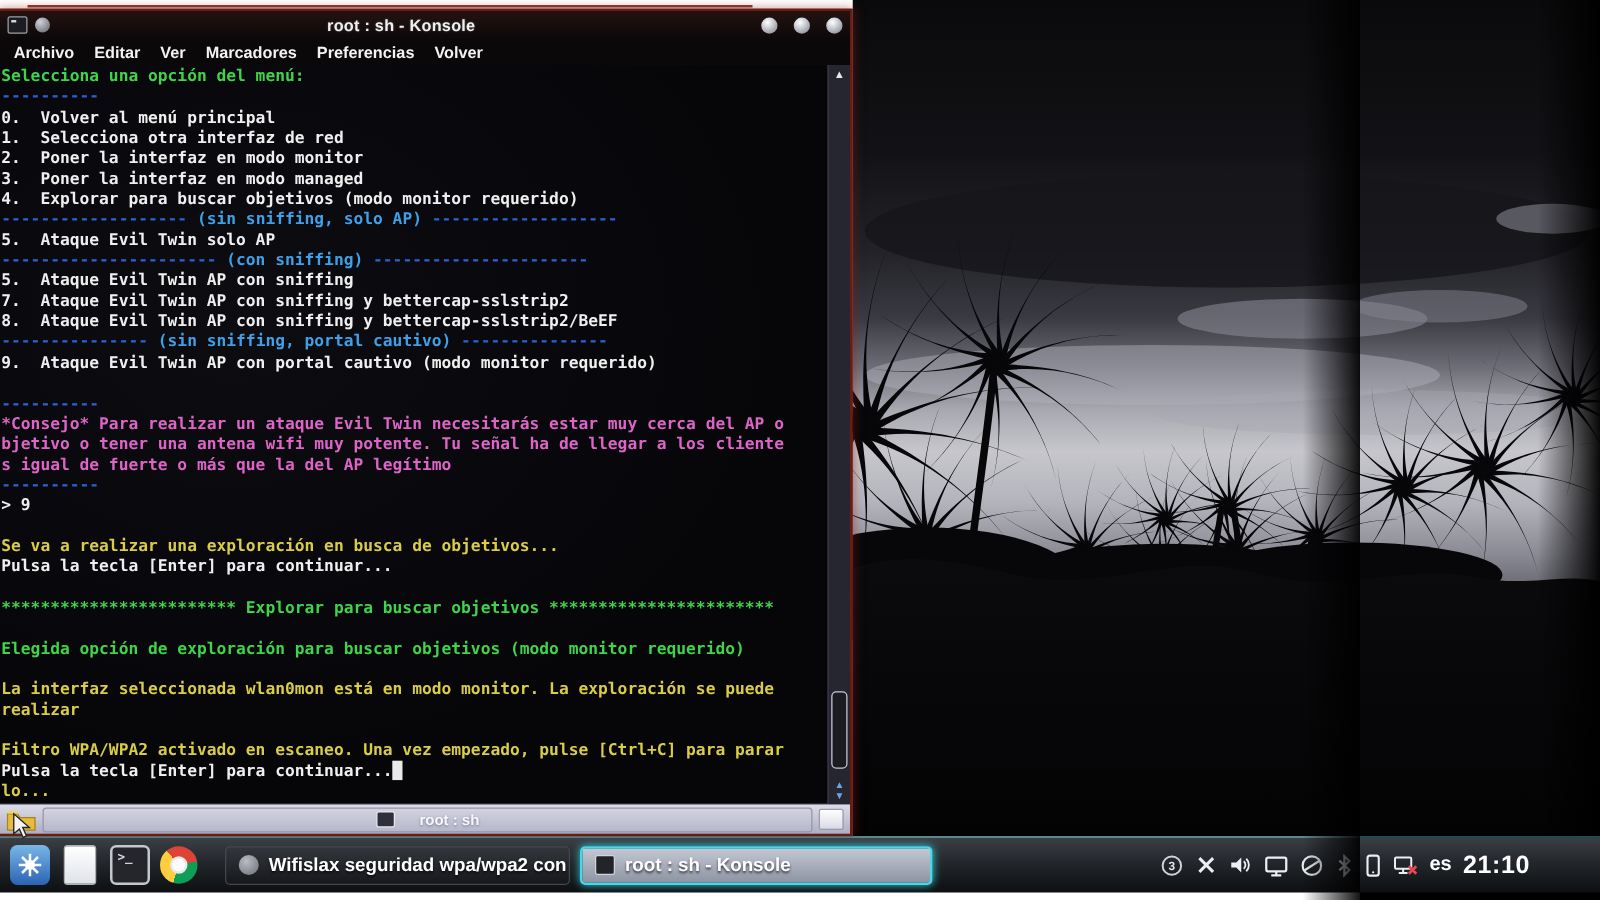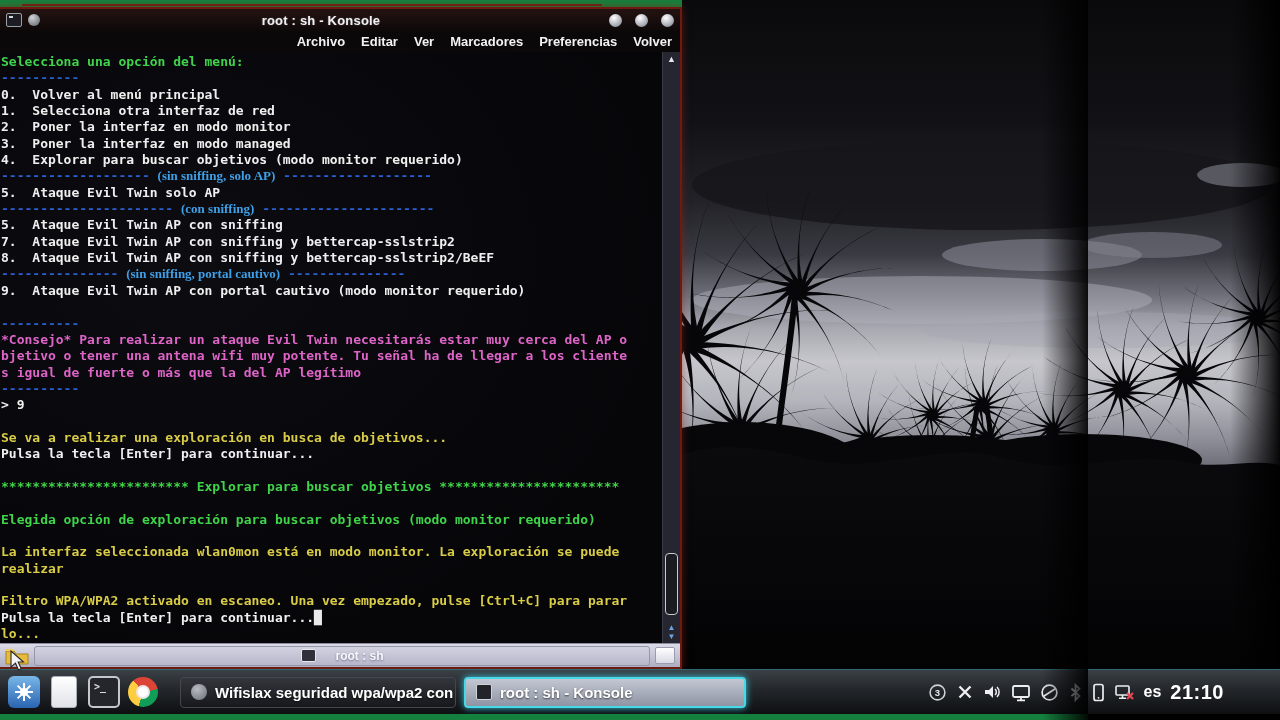--- a/index.html
+++ b/index.html
@@ -1,17 +1,17 @@
 <!DOCTYPE html>
 <html><head>
 <meta charset="utf-8">
 <style>
   html,body{margin:0;padding:0;background:#000;width:1280px;height:720px;overflow:hidden;position:relative;
             font-family:"Liberation Sans",sans-serif;}
-  .stage{position:absolute;inset:0;width:1088px;height:720px;background:#15803d;}
+  .stage{position:absolute;inset:0;width:1088px;height:720px;background:#ffffff;}
 
   
   .red-line{position:absolute;left:22px;top:4px;width:580px;height:2px;background:#7d150c;opacity:.85;z-index:4;}
   .vignette{position:absolute;right:0;top:0;width:46px;height:720px;z-index:9;pointer-events:none;
             background:linear-gradient(to right,rgba(0,0,0,0),rgba(0,0,0,.92));}
 
   
   .wallpaper{position:absolute;left:682px;top:0;width:598px;height:669px;z-index:1;}
 
   
@@ -21,29 +21,29 @@
   .titlebar{flex:0 0 22px;display:flex;align-items:center;gap:6px;padding:0 6px;
             background:linear-gradient(#231312,#0d0808);}
   .tb-mini-term{width:14px;height:12px;background:#1c1c22;border:1px solid #9aa0a8;border-radius:2px;position:relative;}
   .tb-mini-term::after{content:"";position:absolute;left:2px;top:2px;width:4px;height:2px;background:#cfd4da;}
   .tb-sphere{width:12px;height:12px;border-radius:50%;background:radial-gradient(circle at 35% 30%,#cfd2d8,#5a5e66);}
   .tb-title{flex:1;text-align:center;color:#f0f0f3;font-weight:bold;font-size:13px;letter-spacing:.2px;
             text-shadow:0 0 2px rgba(255,255,255,.25);white-space:nowrap;overflow:hidden;}
   .win-btn{width:13px;height:13px;border-radius:50%;margin-left:7px;
            background:radial-gradient(circle at 38% 30%,#ffffff,#9ea2ac 70%,#62666e);}
   
-  .menubar{flex:0 0 21px;background:#0a0808;display:flex;align-items:center;padding-left:3px;justify-content:flex-end;}
+  .menubar{flex:0 0 21px;background:#0a0808;display:flex;align-items:center;padding-left:3px;}
   .menu-item{color:#f3f3f5;font-weight:bold;font-size:13px;padding:0 8px;white-space:nowrap;}
   
   .content{flex:1;display:flex;min-height:0;}
   .term{flex:1;overflow:hidden;padding:2px 0 0 1px;
         background:radial-gradient(ellipse at 28% 35%,#0c0c11 0%,#060609 72%);}
   .t-line{white-space:pre;font-family:"DejaVu Sans Mono",monospace;font-weight:bold;font-size:13px;
           line-height:16.35px;height:16.35px;}
-  .c-green{color:#3fd44a;} .c-blue{color:#2a5fd0;} .c-cyan{color:#3fa0e8;font-family:Liberation Serif, serif;}
+  .c-green{color:#3fd44a;} .c-blue{color:#2a5fd0;} .c-cyan{color:#3fa0e8;}
   .c-white{color:#efefef;} .c-pink{color:#de64c8;} .c-yellow{color:#d9cc47;}
   .c-cursor{color:#e9e9e9;}
   
   .scrollbar{flex:0 0 17px;background:#262630;border-left:1px solid #3a3a46;position:relative;}
   .sb-up{position:absolute;top:2px;left:0;width:100%;text-align:center;color:#e8e8ee;font-size:9px;line-height:10px;}
   .sb-thumb{position:absolute;left:2px;right:2px;bottom:28px;height:60px;background:#1b1b22;
             border:1px solid #c9c9d6;border-radius:4px;}
   .sb-btns{position:absolute;bottom:2px;left:0;width:100%;text-align:center;color:#6fa3e8;
            font-size:8px;line-height:9px;}
   

